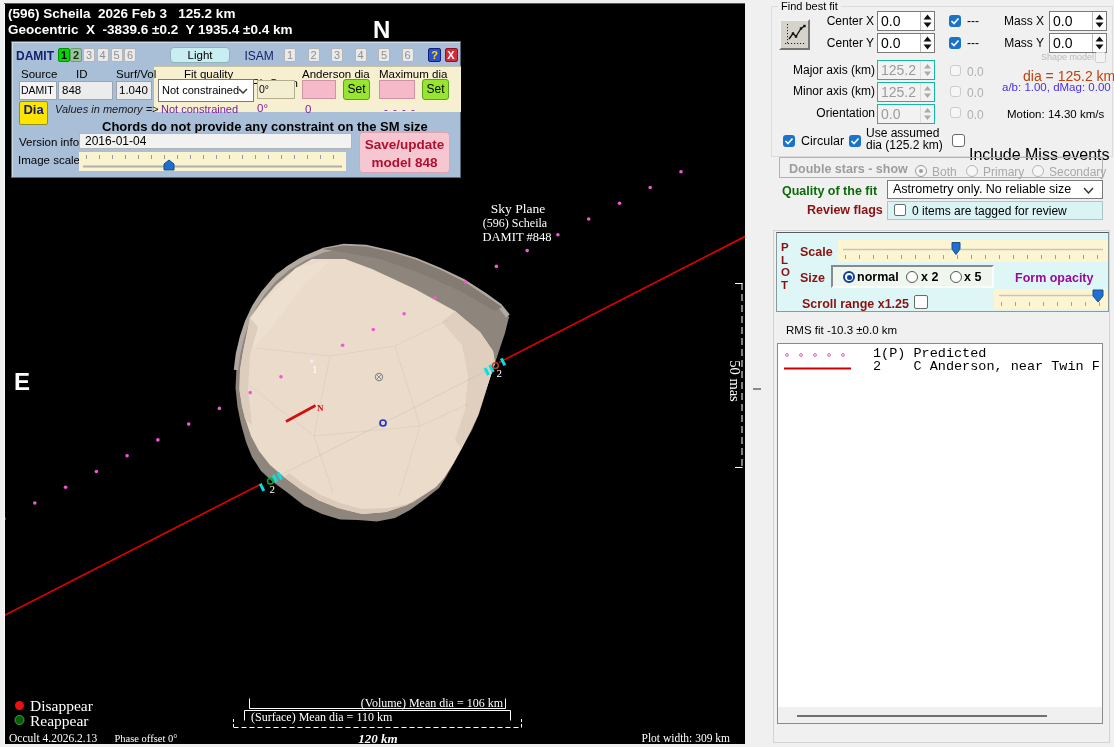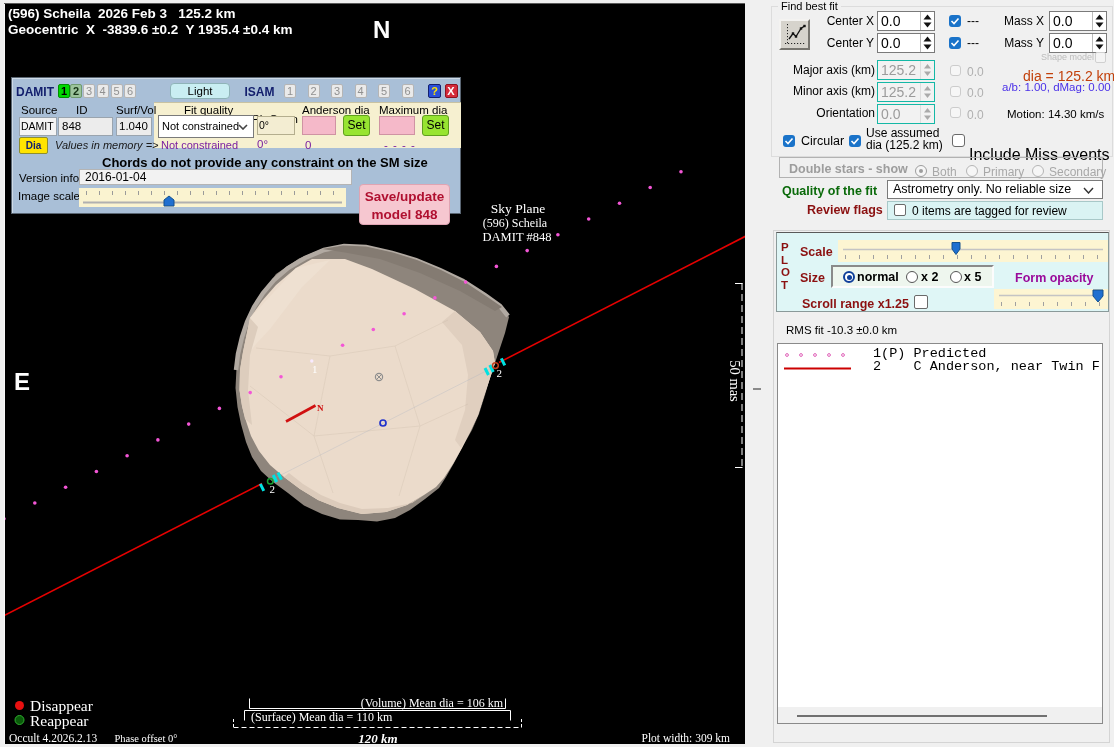--- a/index.html
+++ b/index.html
@@ -2,21 +2,21 @@
 <html><head>
 <meta charset="utf-8">
 <style>
 * { margin:0; padding:0; box-sizing:border-box; }
 html,body { width:1114px; height:747px; overflow:hidden; }
 body { background:#f0f0f0; font-family:"Liberation Sans", sans-serif; position:relative; }
 #canvas { position:absolute; left:4px; top:4px; width:741px; height:740px; background:#000; }
 .abs { position:absolute; }
 
 #dpanel { position:absolute; left:7px; top:37px; width:450px; height:137px;
-  background:#a9bfd7; border:1px solid #5a6673; box-shadow:inset 1px 1px 0 #cfdbe7;margin-top:36px; }
+  background:#a9bfd7; border:1px solid #5a6673; box-shadow:inset 1px 1px 0 #cfdbe7; }
 #dpanel .lbl { position:absolute; font-size:11.5px; color:#000; white-space:nowrap; }
 .nbtn { position:absolute; width:12px; height:14px; top:6px; font-size:11px; line-height:12px;
   text-align:center; border-radius:2px; }
 .nbtn.on { background:#00d800; border:1px solid #009000; color:#000; font-weight:bold; }
 .nbtn.semi { background:#9cc49c; border:1px solid #6f9b6f; color:#143214; font-weight:bold; }
 .nbtn.off { background:#eaeaea; border:1px solid #b5b5b5; color:#909090; }
 .ebox { position:absolute; border:1px solid #9aa4ae; background:#ececec; font-size:10.5px;
   padding-left:1px; line-height:17px; height:19px; white-space:nowrap; }
 
 .rlabel { position:absolute; font-size:12px; color:#000; text-align:right; white-space:nowrap; }
@@ -162,21 +162,21 @@
 <div style="position:absolute;left:0;top:0;width:1px;height:740px;background:#f8f8f8"></div>
 <div id="dpanel">
   <div class="lbl" style="left:4px;top:7px;font-weight:bold;color:#14206e;font-size:12px">DAMIT</div>
   <div class="nbtn on" style="left:46px">1</div>
   <div class="nbtn semi" style="left:58px">2</div>
   <div class="nbtn off" style="left:71px">3</div>
   <div class="nbtn off" style="left:84.5px">4</div>
   <div class="nbtn off" style="left:98.5px">5</div>
   <div class="nbtn off" style="left:112px">6</div>
   <div style="position:absolute;left:158px;top:5px;width:60px;height:16px;background:#c9eef2;border:1px solid #8fb4b8;border-radius:4px;font-size:11.5px;text-align:center;line-height:14px">Light curves</div>
-  <div class="lbl" style="left:232.5px;top:7px;font-weight:bold;color:#14206e;font-size:12px">ISAM</div>
+  <div class="lbl" style="left:232.5px;top:7px;font-weight:normal;color:#14206e;font-size:12px">ISAM</div>
   <div class="nbtn off" style="left:272px">1</div>
   <div class="nbtn off" style="left:295.5px">2</div>
   <div class="nbtn off" style="left:319px">3</div>
   <div class="nbtn off" style="left:342.5px">4</div>
   <div class="nbtn off" style="left:366px">5</div>
   <div class="nbtn off" style="left:389.5px">6</div>
   <div class="nbtn" style="left:416px;width:13px;background:#2a50d8;border:1px solid #14206e;color:#ffe400;font-weight:bold">?</div>
   <div class="nbtn" style="left:432.5px;width:13px;background:#d42a3a;border:1px solid #8e1220;color:#fff;font-weight:bold">X</div>
 
   <div style="position:absolute;left:142px;top:24px;width:307px;height:46px;background:#f6f0d0;border-top:1px solid #c8c2a2"></div>
@@ -193,21 +193,21 @@
   <div style="position:absolute;left:146px;top:37px;width:96px;height:23px;background:#fff;border:1px solid #7a7a7a;font-size:11px;line-height:21px;padding-left:3px">Not constrained
     <svg width="10" height="6" style="position:absolute;right:5px;top:8px">
           <polyline points="1,1 5,5 9,1" fill="none" stroke="#444" stroke-width="1.6"></polyline>
         </svg>
   </div>
   <div class="ebox" style="left:245px;top:38px;width:38px;background:#f3edd2;border:1px solid #b4ae8e">0°</div>
   <div style="position:absolute;left:290px;top:38px;width:34px;height:19px;background:#f5b9c9;border:1px solid #cf93a3"></div>
   <div style="position:absolute;left:331px;top:37px;width:27px;height:21px;background:#97e431;border:1px solid #5f9f1f;border-radius:3px;font-size:12px;text-align:center;line-height:19px">Set</div>
   <div style="position:absolute;left:367px;top:38px;width:36px;height:19px;background:#f5b9c9;border:1px solid #cf93a3"></div>
   <div style="position:absolute;left:410px;top:37px;width:27px;height:21px;background:#97e431;border:1px solid #5f9f1f;border-radius:3px;font-size:12px;text-align:center;line-height:19px">Set</div>
-  <div style="position:absolute;left:7px;top:59px;width:29px;height:17px;background:#ffe400;border:1px solid #8e8e2e;border-radius:2px;font-weight:bold;font-size:10px;color:#14206e;text-align:center;line-height:15px">Dia</div>
+  <div style="position:absolute;left:7px;top:59px;width:29px;height:24px;background:#ffe400;border:1px solid #8e8e2e;border-radius:2px;font-weight:bold;font-size:13px;color:#14206e;text-align:center;line-height:15px">Dia</div>
   <div class="lbl" style="left:43px;top:61px;font-style:italic;color:#1a1a1a;font-size:11px">Values in memory =&gt;</div>
   <div class="lbl" style="left:149px;top:61px;color:#7a1fa0;font-size:11px">Not constrained</div>
   <div class="lbl" style="left:245px;top:60px;color:#7a1fa0">0°</div>
   <div class="lbl" style="left:293px;top:61px;color:#7a1fa0">0</div>
   <div class="lbl" style="left:372px;top:61px;color:#7a1fa0;letter-spacing:1px">- - - -</div>
   <div class="lbl" style="left:90px;top:77px;font-weight:bold;font-size:13px">Chords do not provide any constraint on the SM size</div>
   <div class="lbl" style="left:7px;top:94px">Version info</div>
   <div style="position:absolute;left:67px;top:91px;width:273px;height:16px;background:#f2f2f2;border:1px solid #b4b4b4;font-size:12px;line-height:14px;padding-left:5px">2016-01-04</div>
   <div class="lbl" style="left:6px;top:112px">Image scale</div>
   <div style="position:absolute;left:67px;top:110px;width:267px;height:19px;background:#faf3d0">
@@ -231,21 +231,21 @@
             <line x1="202.5" y1="3" x2="202.5" y2="7"></line>
             <line x1="215.5" y1="3" x2="215.5" y2="7"></line>
             <line x1="228.5" y1="3" x2="228.5" y2="7"></line>
             <line x1="241.5" y1="3" x2="241.5" y2="7"></line>
             <line x1="254.5" y1="3" x2="254.5" y2="7"></line>
       </g>
       <line x1="4" y1="14.5" x2="263" y2="14.5" stroke="#b0b0b0" stroke-width="2"></line>
       <path d="M 85,18 L 85,12 L 90,8 L 95,12 L 95,18 Z" fill="#1f6fd0" stroke="#14518e" stroke-width="1"></path>
     </svg>
   </div>
-  <div style="position:absolute;left:347px;top:106px;width:91px;height:41px;background:#f6c7d0;border:1px solid #dfa4b2;border-radius:4px;text-align:center;font-weight:bold;font-size:13.5px;color:#b01030;line-height:18px;padding-top:3px">Save/update<br>model 848</div>
+  <div style="position:absolute;left:347px;top:90px;width:91px;height:41px;background:#f6c7d0;border:1px solid #dfa4b2;border-radius:4px;text-align:center;font-weight:bold;font-size:13.5px;color:#b01030;line-height:18px;padding-top:3px">Save/update<br>model 848</div>
 </div>
 </div>
 <div id="rightpanel">
   <div class="abs" style="left:753px;top:388px;width:8px;height:2px;background:#8a8a8a"></div>
 
   <div class="abs" style="left:771px;top:6px;width:342px;height:151px;border:1px solid #dcdcdc"></div>
   <div class="abs" style="left:778px;top:0px;background:#f0f0f0;font-size:11px;padding:0 3px">Find best fit</div>
 
   <div class="abs" style="left:779px;top:19px;width:31px;height:31px;background:#d6d3cc;border-top:2px solid #f4f3f1;border-left:2px solid #f4f3f1;border-right:2px solid #77756f;border-bottom:2px solid #77756f">
     <svg width="27" height="27">

